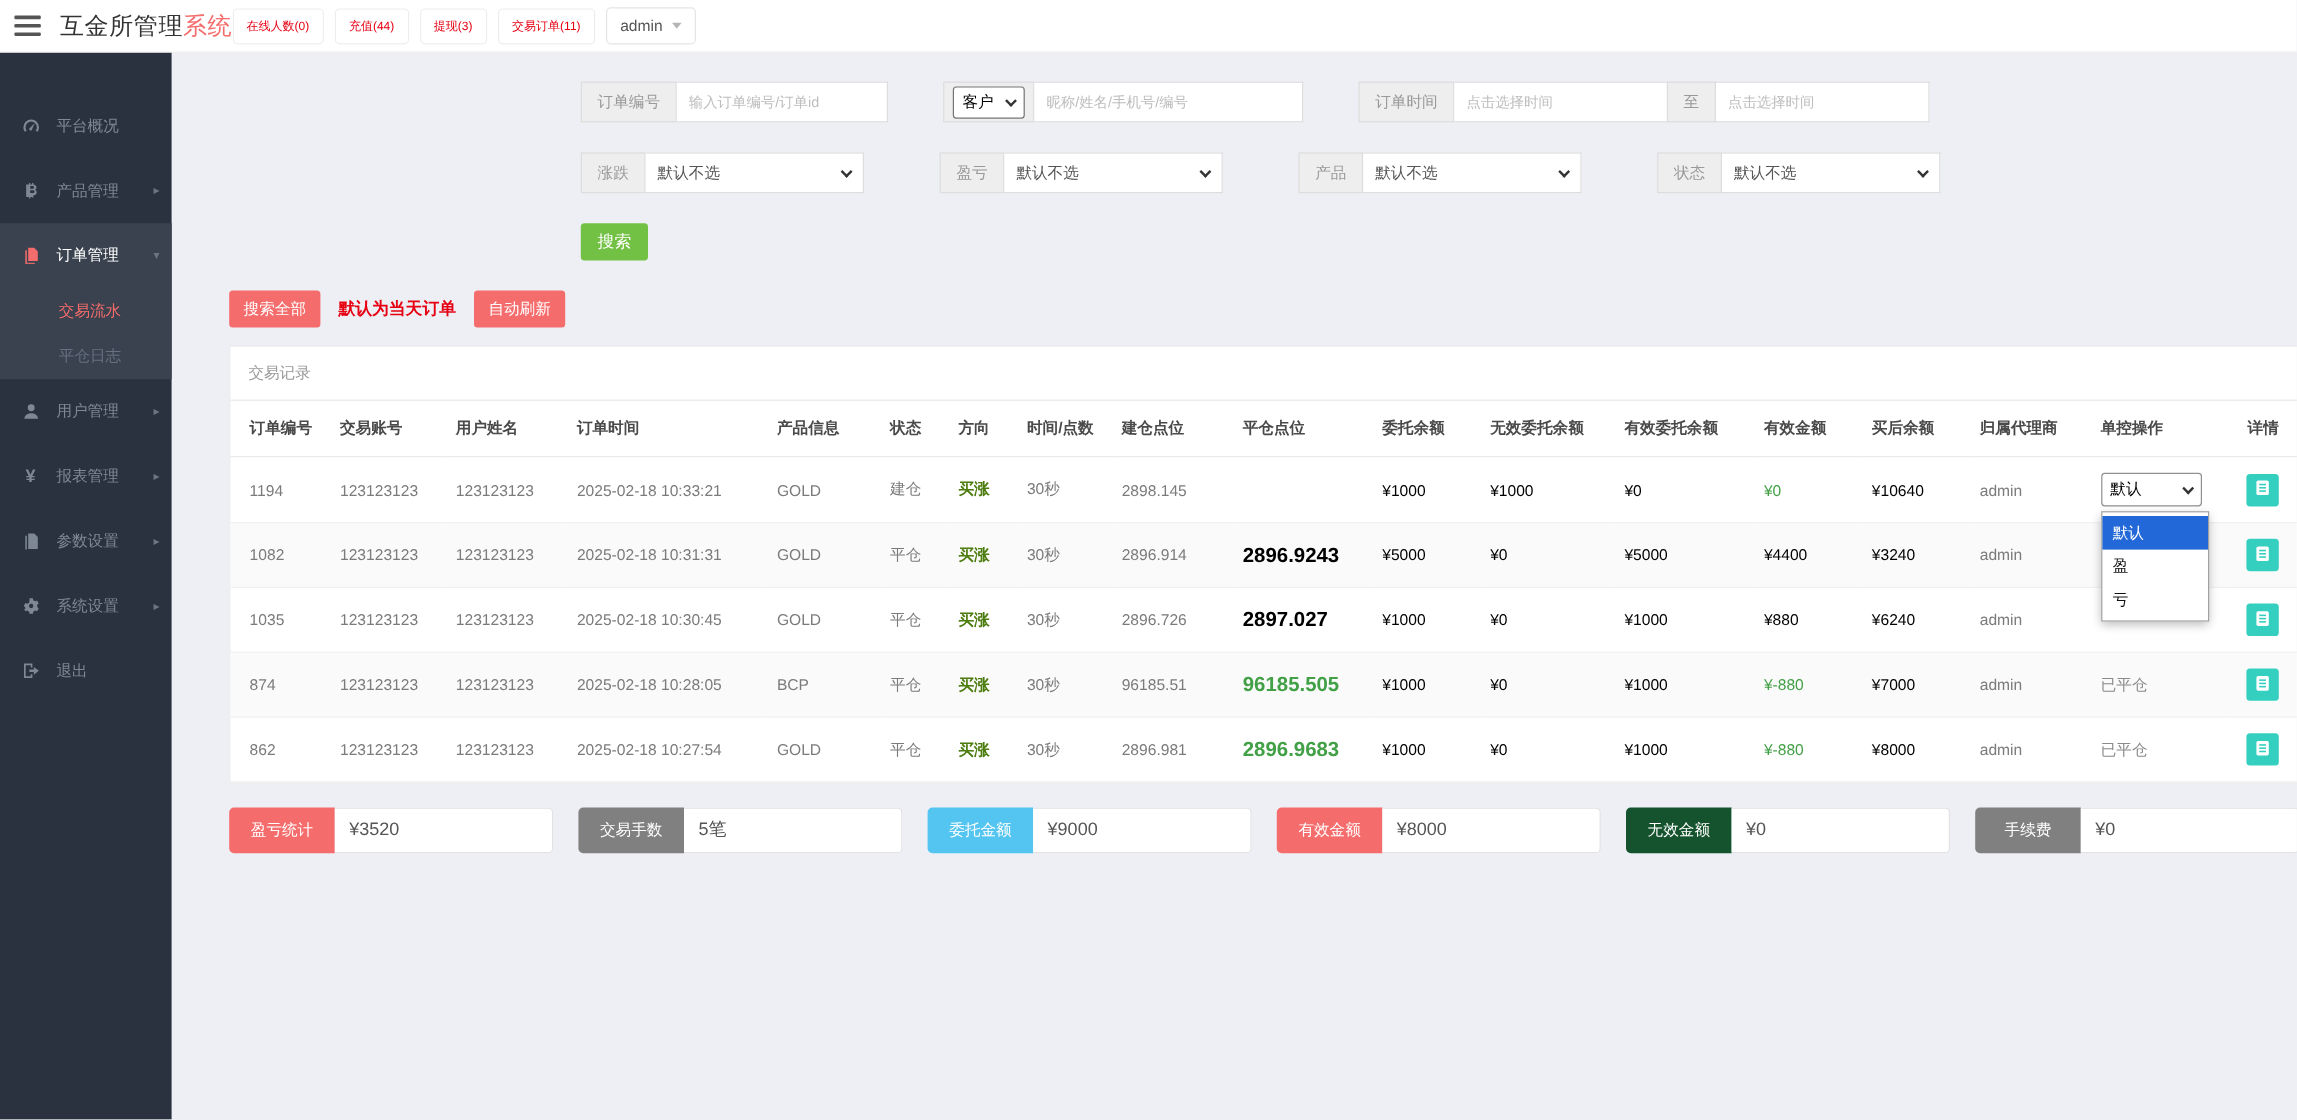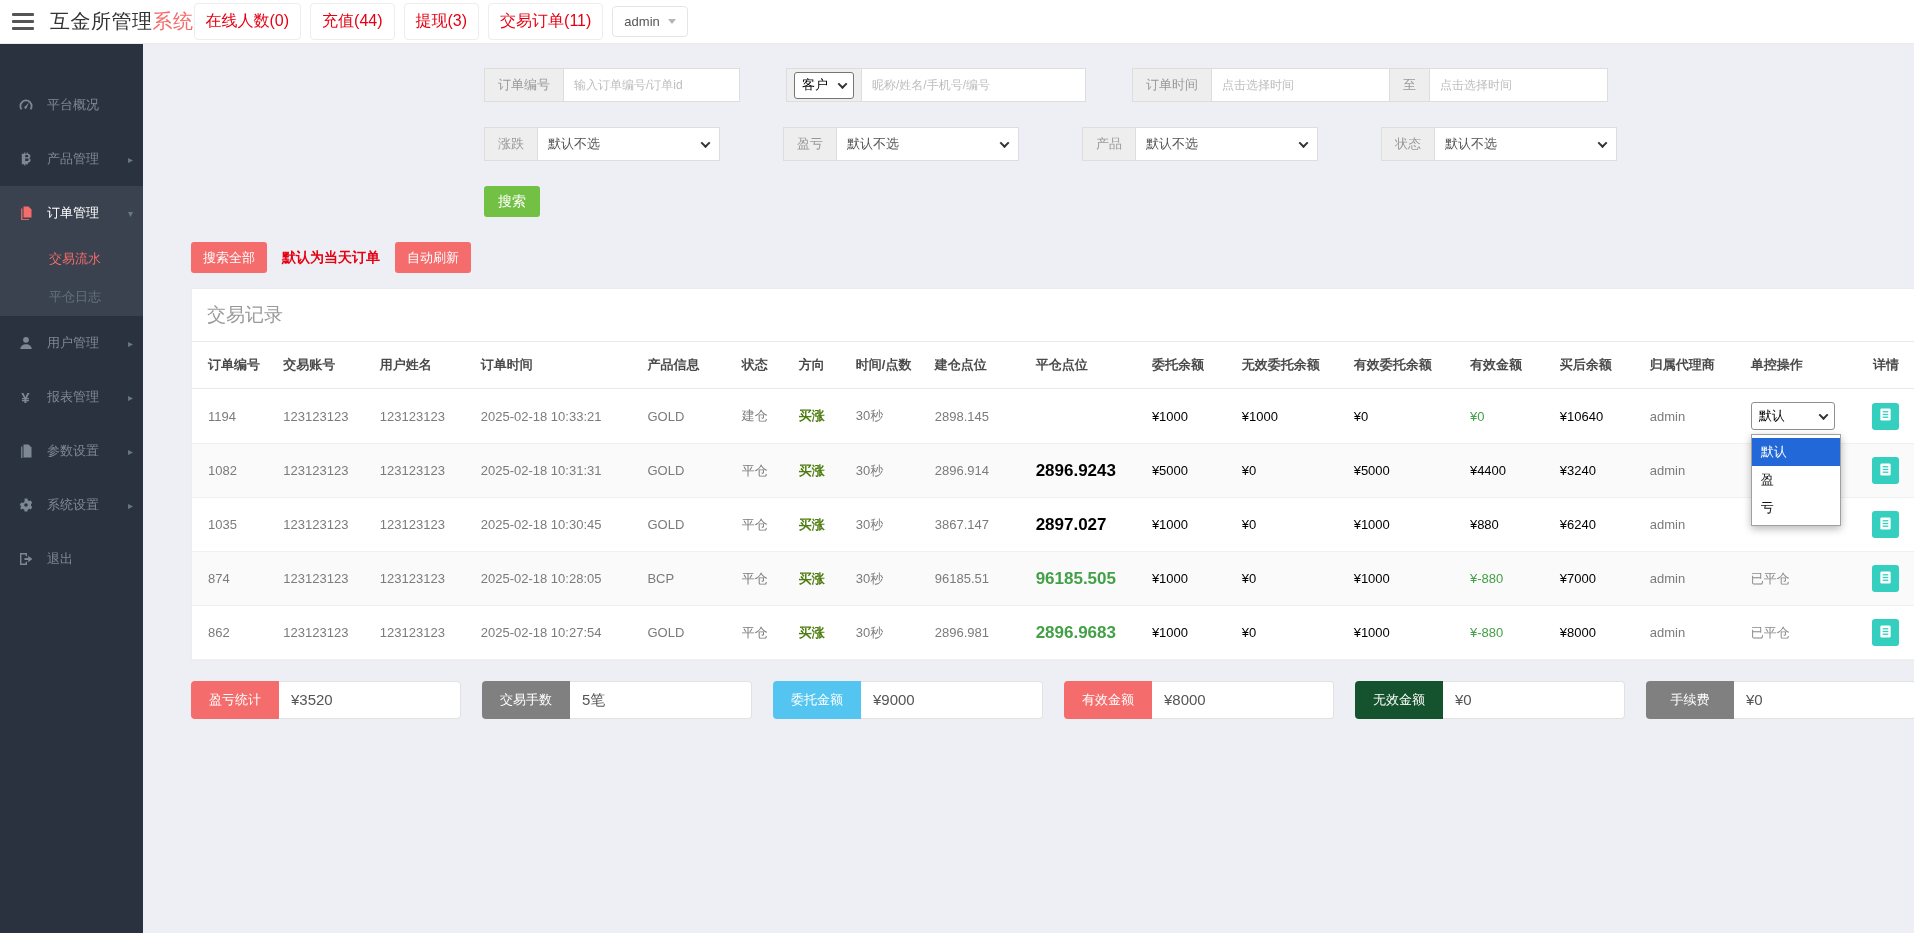--- a/index.html
+++ b/index.html
@@ -9,21 +9,21 @@
   
   .top-header { height: 44px; background: #fff; display: flex; 
     align-items: center; padding: 0 14px 0 12px; border-bottom: 1px solid #ebebeb; }
   .h-left { display: flex; align-items: center; gap: 16px; }
   .hamburger { width: 22px; display: flex; flex-direction: column; gap: 4px; cursor: pointer; }
   .hamburger span { height: 3px; background: #555; border-radius: 1px; }
   .brand { font-size: 20px; color: #333; letter-spacing: .5px; }
   .brand .accent { color: #f56c6c; }
   .h-right { display: flex; align-items: center; gap: 9px; }
   .stat-btn { background: #fff; border: 1px solid #ededed; border-radius: 4px; color: #e60012;
-    font-size: 16px; padding: 7px 11px; cursor: pointer; font-family: inherit; }
+    font-size: 10px; padding: 7px 11px; cursor: pointer; font-family: inherit; }
   .admin-btn { background: #fff; border: 1px solid #e5e5e5; border-radius: 4px; color: #555;
     font-size: 13px; padding: 7px 11px; display: flex; align-items: center; gap: 8px; cursor: pointer; }
   .caret-down { width: 0; height: 0; border-left: 4px solid transparent; border-right: 4px solid transparent;
     border-top: 5px solid #b5b5b5; display: inline-block; }
 
   
   .layout { display: flex; height: 889px; }
   .sidebar { width: 143px; background: #2a323f; flex-shrink: 0; padding-top: 34px; }
   .sb-group.active { background: #39424e; }
   .sb-item { height: 54px; display: flex; align-items: center; padding-left: 17px; gap: 13px;
@@ -64,21 +64,21 @@
     padding: 0 14px; border-radius: 3px; cursor: pointer; font-family: inherit; }
 
   
   .action-row { margin-top: 2px; display: flex; align-items: center; gap: 15px; }
   .btn-salmon { background: #f56c6c; border: none; color: #fff; font-size: 13px; height: 31px;
     padding: 0 12px; border-radius: 3px; cursor: pointer; font-family: inherit; }
   .today-note { color: #e60012; font-weight: bold; font-size: 14px; }
 
   
   .panel { margin-top: 15px; background: #fff; border: 1px solid #ececec; border-radius: 2px; }
-  .panel-title { padding: 13px 15px; color: #999; font-size: 19px; border-bottom: 1px solid #e9e9e9; }
+  .panel-title { padding: 13px 15px; color: #999; font-size: 13px; border-bottom: 1px solid #e9e9e9; }
   table { width: 100%; border-collapse: collapse; font-size: 13px; }
   th { text-align: left; padding: 14px 8px; color: #4a4a4a; font-weight: bold;
     border-bottom: 1px solid #e9e9e9; white-space: nowrap; }
   td { padding: 13px 8px; color: #7b7b7b; border-bottom: 1px solid #f0f0f0; white-space: nowrap; }
   tbody tr:nth-child(even) { background: #fafafa; }
   th:first-child, td:first-child { padding-left: 16px; width: 72px; }
   th:nth-child(2){width:88px} th:nth-child(3){width:92px} th:nth-child(4){width:152px}
   th:nth-child(5){width:86px} th:nth-child(6){width:52px} th:nth-child(7){width:52px}
   th:nth-child(8){width:72px} th:nth-child(9){width:92px} th:nth-child(10){width:106px}
   th:nth-child(11){width:82px} th:nth-child(12){width:102px} th:nth-child(13){width:106px}
@@ -385,21 +385,21 @@
             </tr>
             <tr>
               <td>1035</td>
               <td>123123123</td>
               <td>123123123</td>
               <td>2025-02-18 10:30:45</td>
               <td>GOLD</td>
               <td>平仓</td>
               <td class="c-dir">买涨</td>
               <td>30秒</td>
-              <td>3867.147</td>
+              <td>2896.726</td>
               <td class="c-red c-big">2897.027</td>
               <td class="c-red">¥1000</td>
               <td class="c-red">¥0</td>
               <td class="c-red">¥1000</td>
               <td class="c-red">¥880</td>
               <td class="c-red">¥6240</td>
               <td>admin</td>
               <td></td>
               <td><button class="detail-btn">
                   <span><svg width="15" height="15" viewBox="0 0 16 16">

